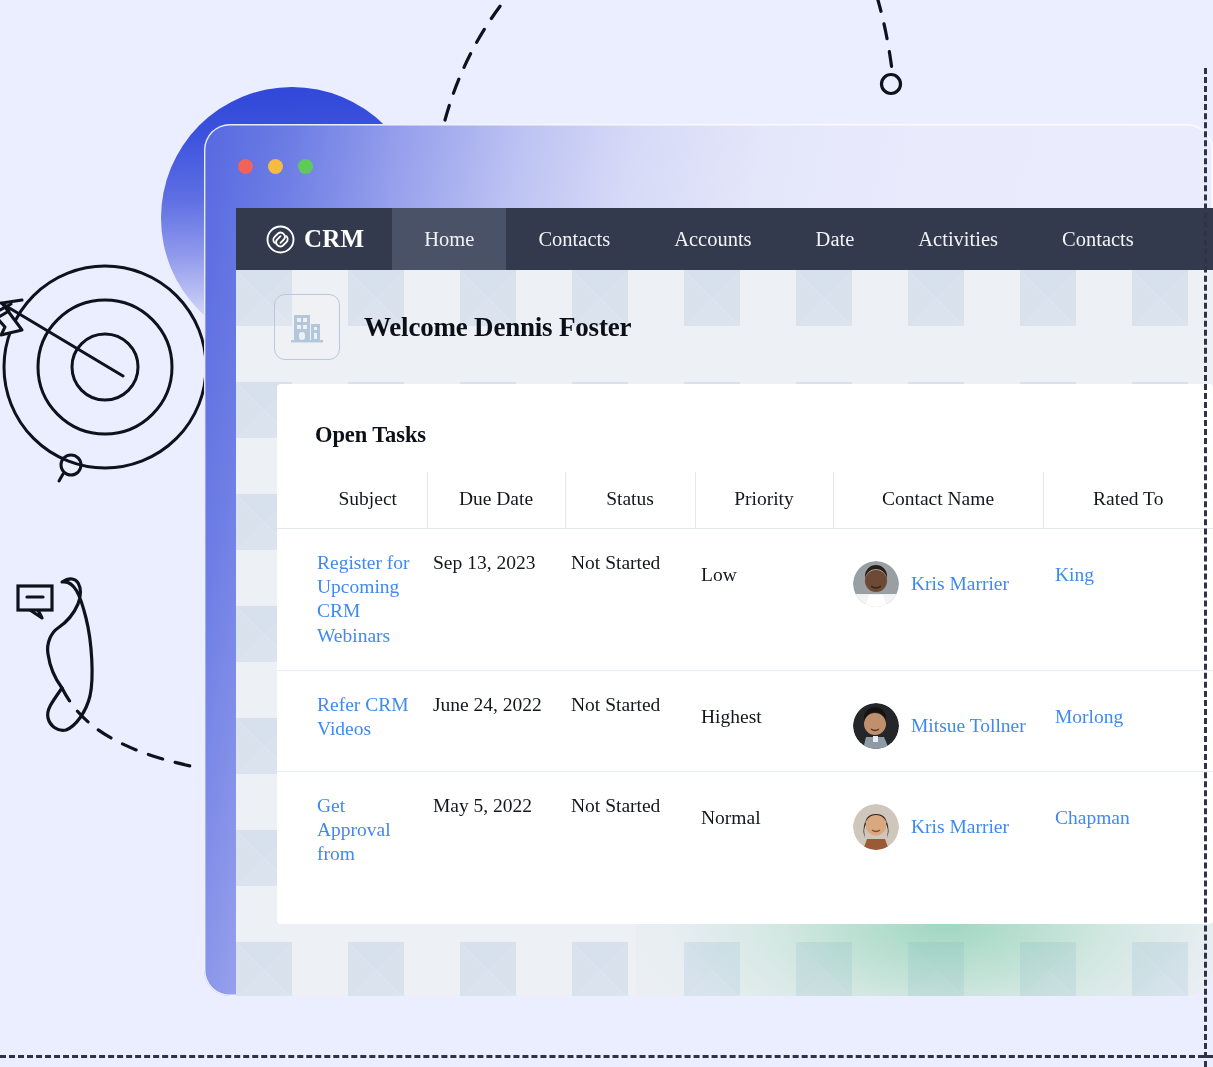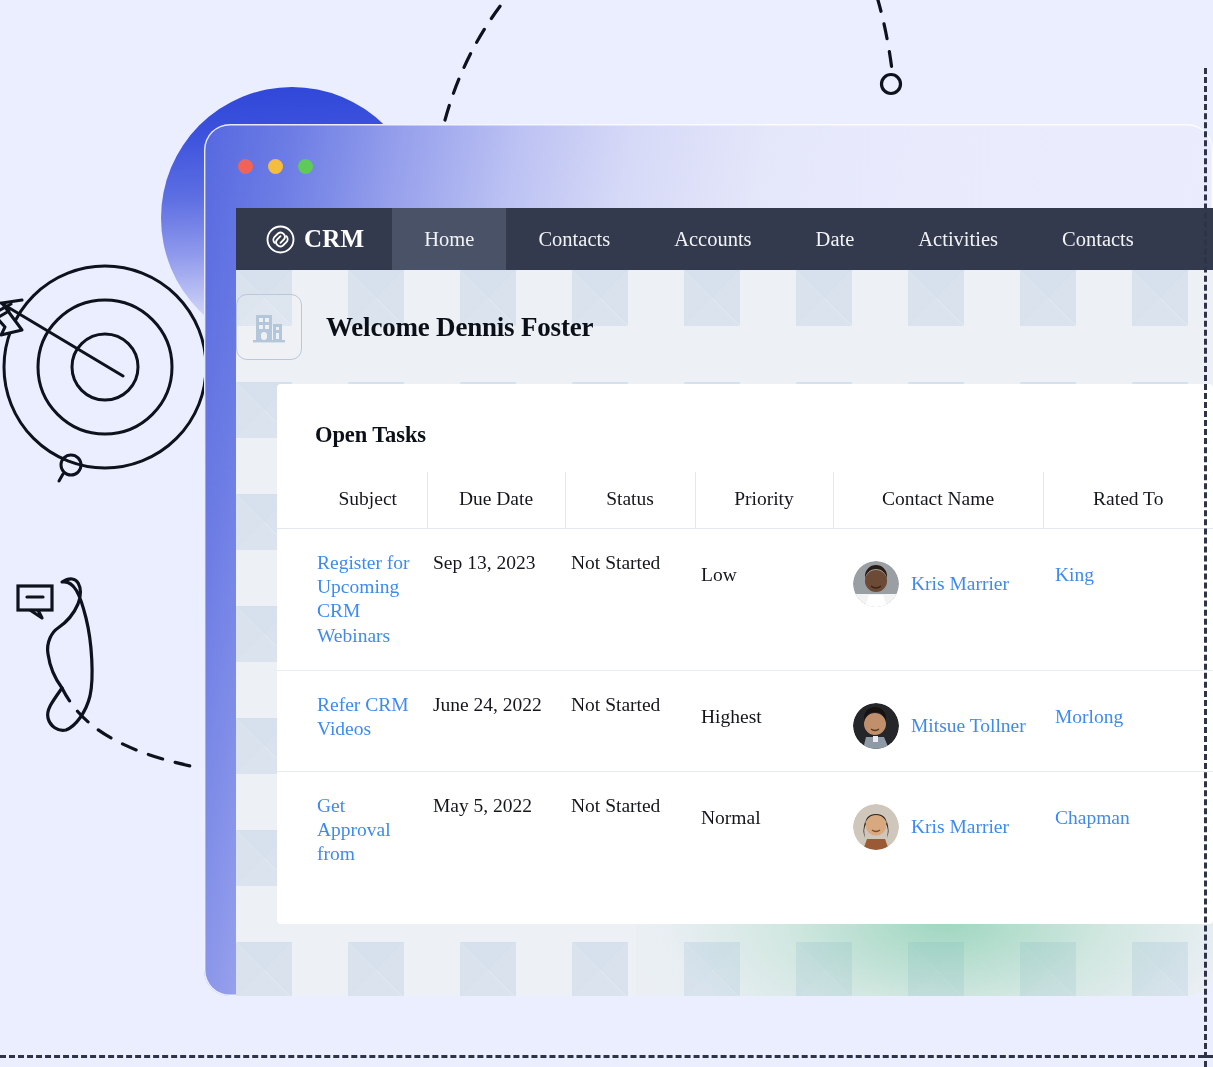--- a/index.html
+++ b/index.html
@@ -176,20 +176,21 @@
     z-index: 3;
   }
 
   
   #welcome {
     position: relative;
     z-index: 4;
     height: 114px;
     display: flex;
     align-items: center;
+    padding-left: 38px;
     gap: 24px;
   }
   #welcome-icon-box {
     width: 66px; height: 66px;
     border: 1.4px solid #b9c8dd;
     border-radius: 11px;
     display: flex; align-items: center; justify-content: center;
     background: rgba(255,255,255,0.12);
     flex: none;
   }

